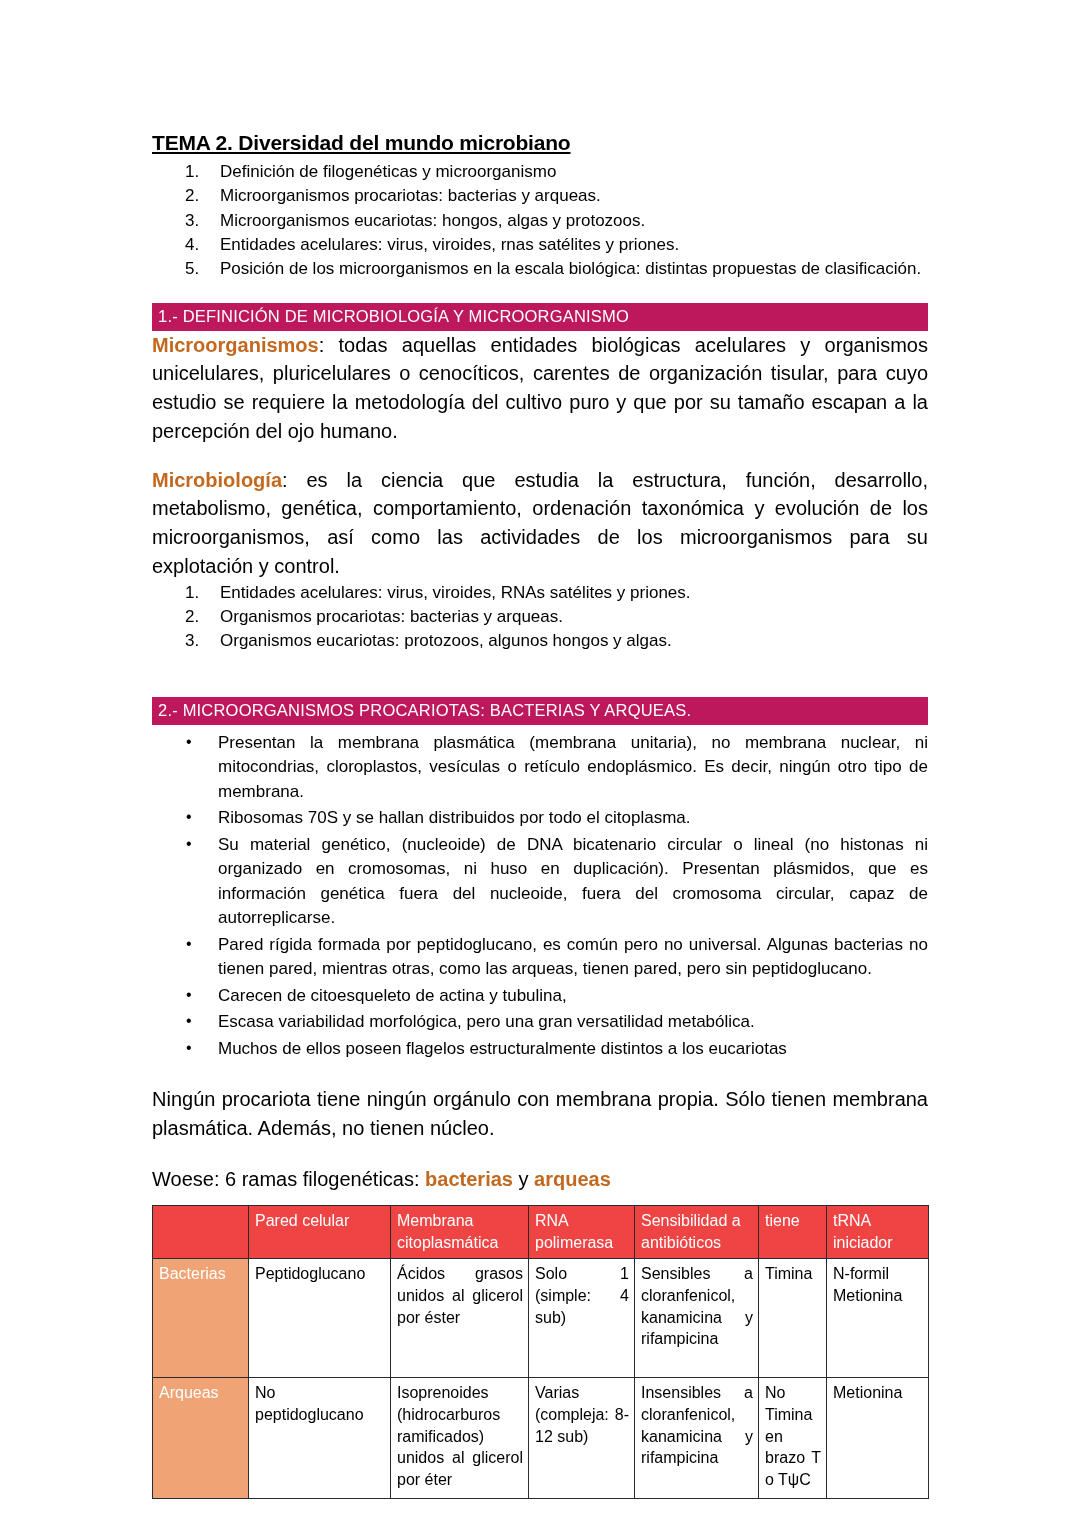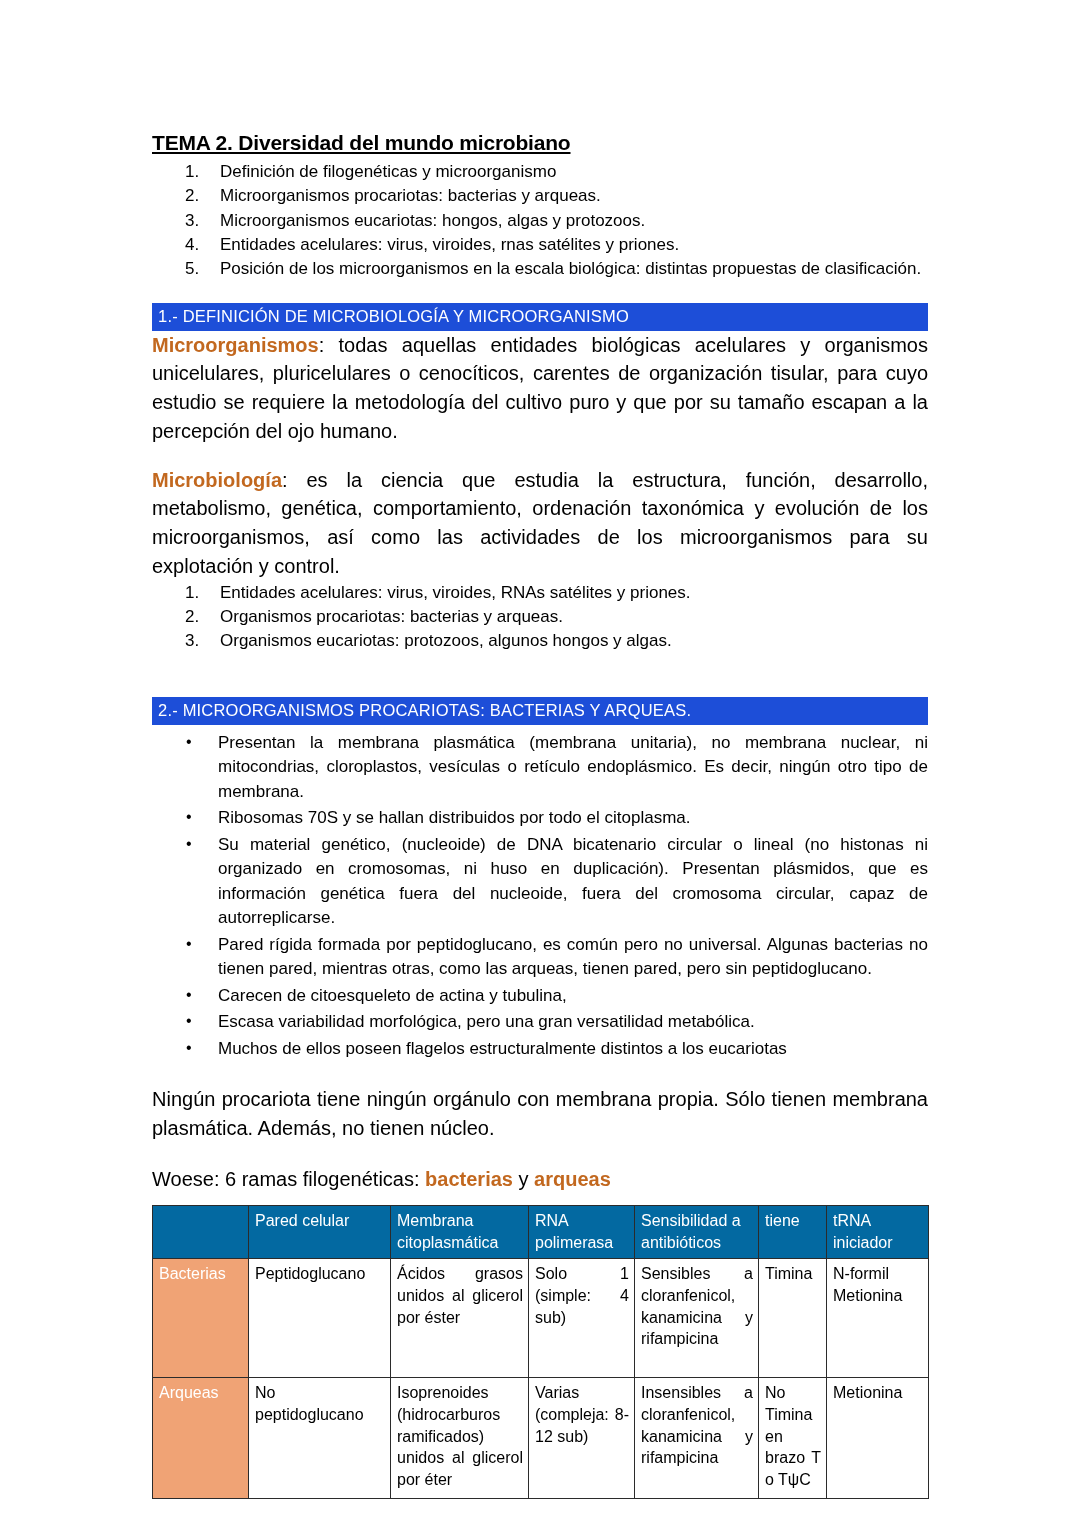--- a/index.html
+++ b/index.html
@@ -54,21 +54,21 @@
   ol.toc > li > .num {
     position: absolute;
     left: 33px;
     top: 0;
     width: 26px;
     text-align: left;
   }
 
   
   .section-bar {
-    background: #1d4ed8;
+    background: #be185d;
     color: #ffffff;
     font-size: 16.5px;
     letter-spacing: 0.2px;
     padding: 3px 0 4px 6px;
     line-height: 1.25;
     width: 776px;
     box-sizing: border-box;
   }
 
   
@@ -119,21 +119,21 @@
     border: 1.3px solid #2b2b2b;
     vertical-align: top;
     padding: 4px 5px 4px 6px;
     font-size: 16px;
     line-height: 1.35;
     font-weight: normal;
     text-align: justify;
     text-align-last: left;
   }
   table.cmp thead th {
-    background: #0369a1;
+    background: #ef4444;
     color: #ffffff;
     height: 44px;
     text-align: left;
   }
   table.cmp td.rowlabel {
     background: #f0a375;
     color: #ffffff;
   }
   .col-0 { width: 96px; }
   .col-1 { width: 142px; }

